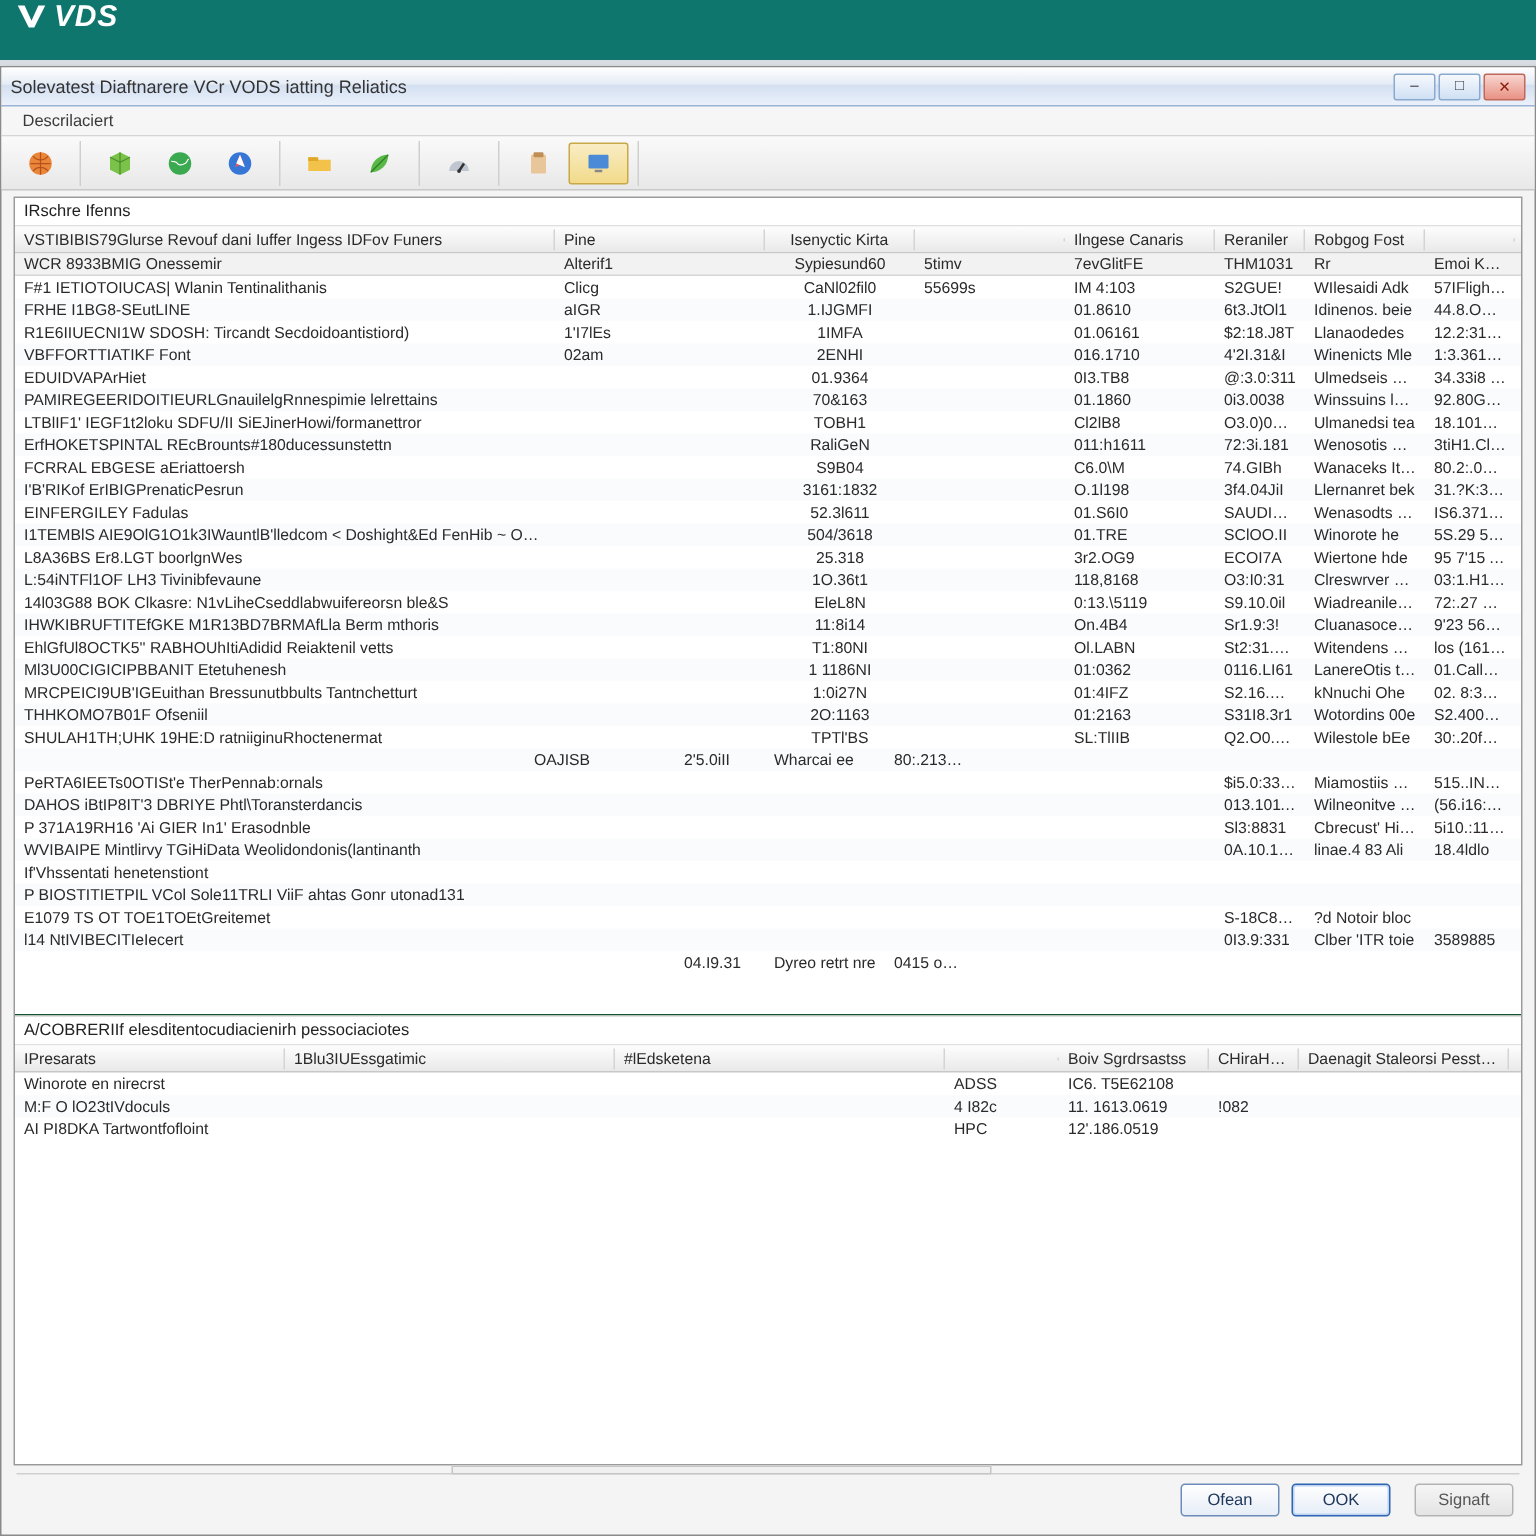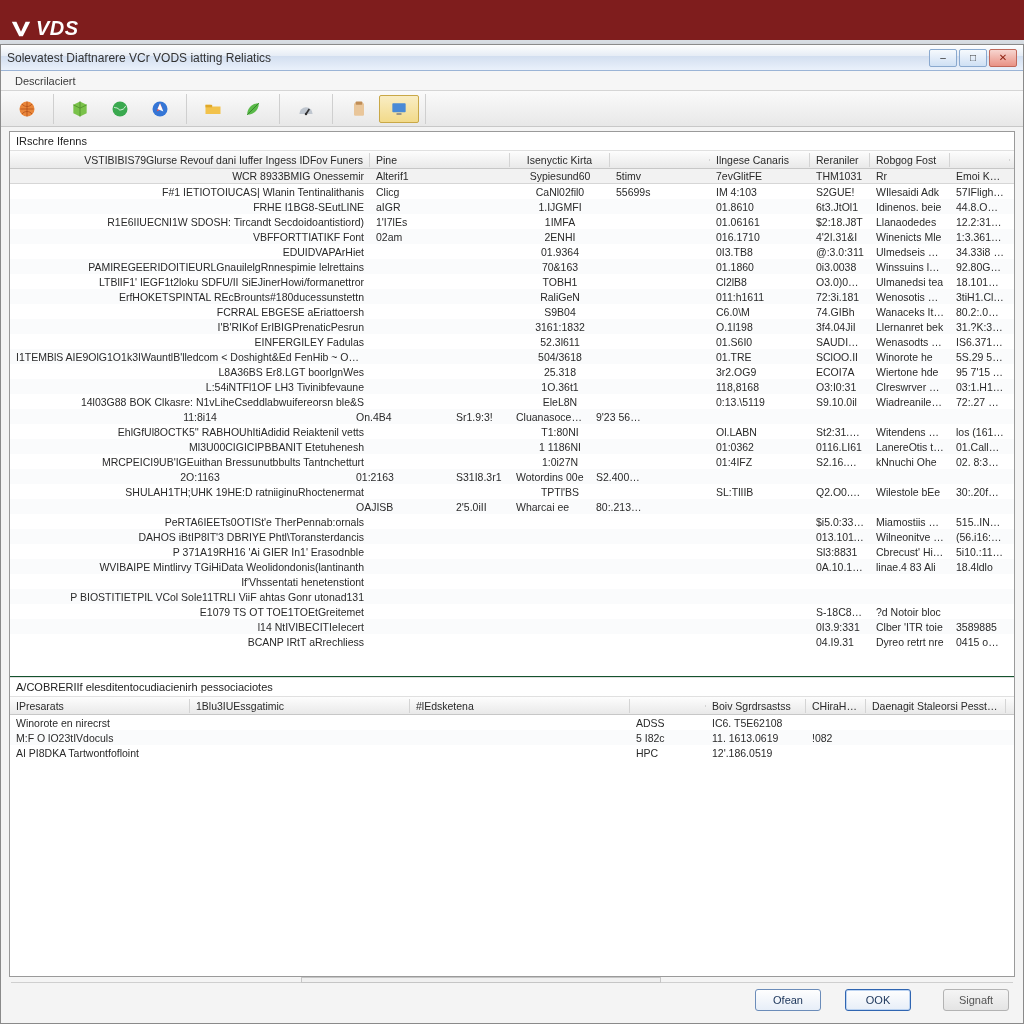--- a/index.html
+++ b/index.html
@@ -1,19 +1,19 @@
 <!DOCTYPE html>
 <html><head>
 <meta charset="utf-8">
 <style>
 * { box-sizing: border-box; margin: 0; padding: 0; }
 html, body { width: 1024px; height: 1024px; font-family: "Segoe UI", Tahoma, sans-serif; font-size: 11px; background: #d8dde3; overflow: hidden; }
 
 
-.brandbar { width: 100%; height: 40px; background: #7f1d1d; color: #fff; display: flex; align-items: flex-end; padding: 0 10px; }
+.brandbar { width: 100%; height: 40px; background: #0f766e; color: #fff; display: flex; align-items: flex-start; padding: 0 10px; }
 .brandbar .logo-mark { width: 22px; height: 22px; margin-right: 4px; }
 .brandbar .logo-text { font-size: 20px; font-weight: 700; letter-spacing: 0.5px; font-style: italic; }
 
 
 .window { position: absolute; top: 44px; left: 0; width: 1024px; height: 980px; background: #f4f4f4; border: 1px solid #8a8a8a; box-shadow: 2px 2px 4px rgba(0,0,0,0.2); }
 
 
 .titlebar { height: 26px; background: linear-gradient(#fefefe, #e5ecf5 45%, #d3dff0 46%, #eaf1fb); border-bottom: 1px solid #9bb4d6; display: flex; align-items: center; padding: 0 6px; font-size: 12px; color: #333; position: relative; gap: 35px; }
 .titlebar .caption { flex: 1; }
 .titlebar .controls { display: flex; gap: 2px; }
@@ -40,42 +40,42 @@
 .grid { flex: 1; overflow: hidden; display: flex; flex-direction: column; }
 .grid-head, .grid-row { display: flex; align-items: center; width: 100%; }
 .grid-head { background: linear-gradient(#fdfdfd,#e9e9e9); border-bottom: 1px solid #c7c7c7; height: 18px; font-size: 10.5px; color: #333; }
 .grid-head .cell { border-right: 1px solid #d4d4d4; }
 .cell { padding: 1px 6px; white-space: nowrap; overflow: hidden; text-overflow: ellipsis; font-size: 10.5px; color: #2a2a2a; }
 .grid-body { flex: 1; overflow: hidden; }
 .grid-row { height: 15px; }
 .grid-row:nth-child(even) { background: #fafbfc; }
 
 
-.u-c0 { width: 360px; text-align: right; }
+.u-c0 { width: 360px; }
 .u-c1 { width: 140px; }
 .u-c2 { width: 100px; text-align: center; }
 .u-c3 { width: 100px; }
 .u-c4 { width: 100px; }
 .u-c5 { width: 60px; }
 .u-c6 { width: 80px; }
 .u-c7 { width: 60px; }
 
 
 .lower { height: 300px; border-top: 1px solid #14532d; display: flex; flex-direction: column; }
 .lower .grid-head .cell { font-size: 10.5px; }
 .l-c0 { width: 180px; }
 .l-c1 { width: 220px; }
 .l-c2 { width: 220px; }
 .l-c3 { width: 76px; }
 .l-c4 { width: 100px; }
 .l-c5 { width: 60px; }
 .l-c6 { width: 140px; }
 
 
-.footer { position: absolute; bottom: 8px; left: 0; right: 0; height: 30px; display: flex; align-items: center; justify-content: flex-end; gap: 24px; padding: 0 14px; }
+.footer { position: absolute; bottom: 8px; left: 0; right: 0; height: 30px; display: flex; align-items: center; justify-content: flex-end; gap: 8px; padding: 0 14px; }
 .ftr-btn { min-width: 66px; height: 22px; background: linear-gradient(#fefefe,#e7eef8); border: 1px solid #6b8cb9; border-radius: 3px; font-size: 11px; color: #20395d; cursor: pointer; display: flex; align-items: center; justify-content: center; padding: 0 10px; }
 .ftr-btn.primary { border-color: #2f65b1; box-shadow: 0 0 0 1px #bcd3f1 inset; }
 .ftr-btn.flat { background: linear-gradient(#f5f5f5,#e4e4e4); border-color: #b3b3b3; color: #555; }
 
 .sep-before { margin-left: 8px; }
 
 .status-hr { position: absolute; bottom: 40px; left: 10px; right: 10px; border-top: 1px solid #cfcfcf; }
 .status-seg { position: absolute; bottom: 40px; left: 300px; width: 360px; height: 6px; border: 1px solid #c5c5c5; background: #f0f0f0; }
 </style>
 </head>
@@ -341,20 +341,21 @@
             <div class="cell u-c0">14l03G88 BOK Clkasre: N1vLiheCseddlabwuifereorsn ble&amp;S</div>
             <div class="cell u-c1"></div>
             <div class="cell u-c2">EleL8N</div>
             <div class="cell u-c3"></div>
             <div class="cell u-c4">0:13.\5119</div>
             <div class="cell u-c5">S9.10.0il</div>
             <div class="cell u-c6">Wiadreanilee Gde</div>
             <div class="cell u-c7">72:.27 619iNiE</div>
           </div>
           <div class="grid-row">
+            <div class="cell u-c0">IHWKIBRUFTITEfGKE M1R13BD7BRMAfLla Berm mthoris</div>
             <div class="cell u-c1"></div>
             <div class="cell u-c2">11:8i14</div>
             <div class="cell u-c3"></div>
             <div class="cell u-c4">On.4B4</div>
             <div class="cell u-c5">Sr1.9:3!</div>
             <div class="cell u-c6">Cluanasoce tilar</div>
             <div class="cell u-c7">9'23 5631.IBle</div>
           </div>
           <div class="grid-row">
             <div class="cell u-c0">EhlGfUl8OCTK5'' RABHOUhItiAdidid Reiaktenil vetts</div>
@@ -380,20 +381,21 @@
             <div class="cell u-c0">MRCPEICI9UB'IGEuithan Bressunutbbults Tantnchetturt</div>
             <div class="cell u-c1"></div>
             <div class="cell u-c2">1:0i27N</div>
             <div class="cell u-c3"></div>
             <div class="cell u-c4">01:4IFZ</div>
             <div class="cell u-c5">S2.16.H31</div>
             <div class="cell u-c6">kNnuchi Ohe</div>
             <div class="cell u-c7">02. 8:3131 NO6</div>
           </div>
           <div class="grid-row">
+            <div class="cell u-c0">THHKOMO7B01F Ofseniil</div>
             <div class="cell u-c1"></div>
             <div class="cell u-c2">2O:1163</div>
             <div class="cell u-c3"></div>
             <div class="cell u-c4">01:2163</div>
             <div class="cell u-c5">S31I8.3r1</div>
             <div class="cell u-c6">Wotordins 00e</div>
             <div class="cell u-c7">S2.400GCRN6</div>
           </div>
           <div class="grid-row">
             <div class="cell u-c0">SHULAH1TH;UHK 19HE:D ratniiginuRhoctenermat</div>
@@ -488,21 +490,20 @@
             <div class="cell u-c0">l14 NtIVIBECITIeIecert</div>
             <div class="cell u-c1"></div>
             <div class="cell u-c2"></div>
             <div class="cell u-c3"></div>
             <div class="cell u-c4"></div>
             <div class="cell u-c5">0I3.9:331</div>
             <div class="cell u-c6">Clber 'ITR toie</div>
             <div class="cell u-c7">3589885</div>
           </div>
           <div class="grid-row">
-            <div class="cell u-c0">BCANP IRtT aRrechliess</div>
             <div class="cell u-c1"></div>
             <div class="cell u-c2"></div>
             <div class="cell u-c3"></div>
             <div class="cell u-c4"></div>
             <div class="cell u-c5">04.I9.31</div>
             <div class="cell u-c6">Dyreo retrt nre</div>
             <div class="cell u-c7">0415 onoy</div>
           </div>
         </div>
     </div>
@@ -525,21 +526,21 @@
             <div class="cell l-c2"></div>
             <div class="cell l-c3">ADSS</div>
             <div class="cell l-c4">IC6. T5E62108</div>
             <div class="cell l-c5"></div>
             <div class="cell l-c6"></div>
           </div>
           <div class="grid-row">
             <div class="cell l-c0">M:F O lO23tIVdoculs</div>
             <div class="cell l-c1"></div>
             <div class="cell l-c2"></div>
-            <div class="cell l-c3">5 I82c</div>
+            <div class="cell l-c3">4 I82c</div>
             <div class="cell l-c4">11. 1613.0619</div>
             <div class="cell l-c5">!082</div>
             <div class="cell l-c6"></div>
           </div>
           <div class="grid-row">
             <div class="cell l-c0">AI PI8DKA Tartwontfofloint</div>
             <div class="cell l-c1"></div>
             <div class="cell l-c2"></div>
             <div class="cell l-c3">HPC</div>
             <div class="cell l-c4">12'.186.0519</div>

